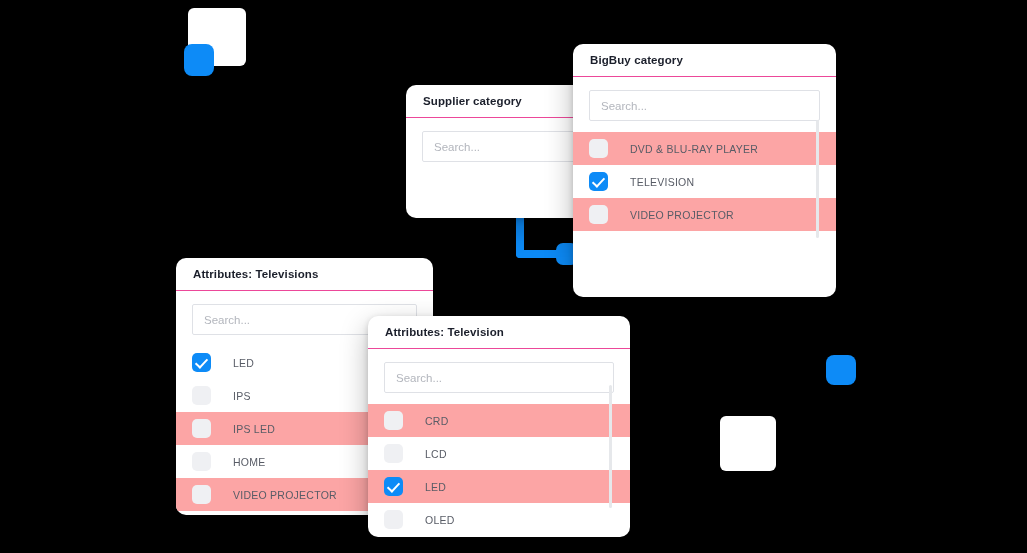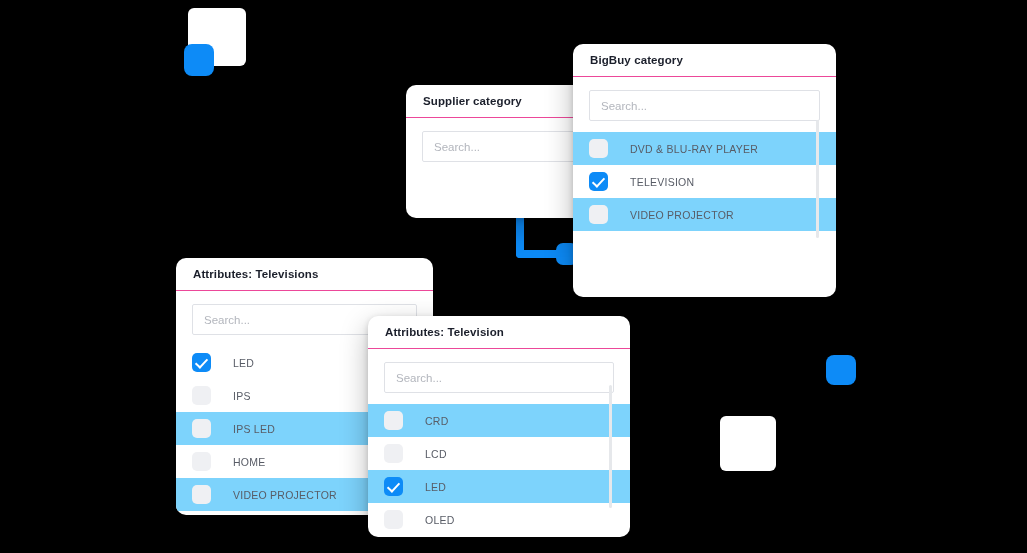--- a/index.html
+++ b/index.html
@@ -64,21 +64,21 @@
   .search-box::placeholder{color:#b3b6bd;}
 
   .list{position:relative;}
   .row{
     height:33px;
     display:flex;
     align-items:center;
     padding-left:16px;
     box-sizing:border-box;
   }
-  .row.alt{background:#7dd3fc;}
+  .row.alt{background:#fca5a5;}
   .cb{
     width:19px;height:19px;
     border-radius:5px;
     background:#eff0f3;
     flex:0 0 auto;
     position:relative;
   }
   .cb.on{background:#0d8bf7;}
   .cb.on::after{
     content:"";

